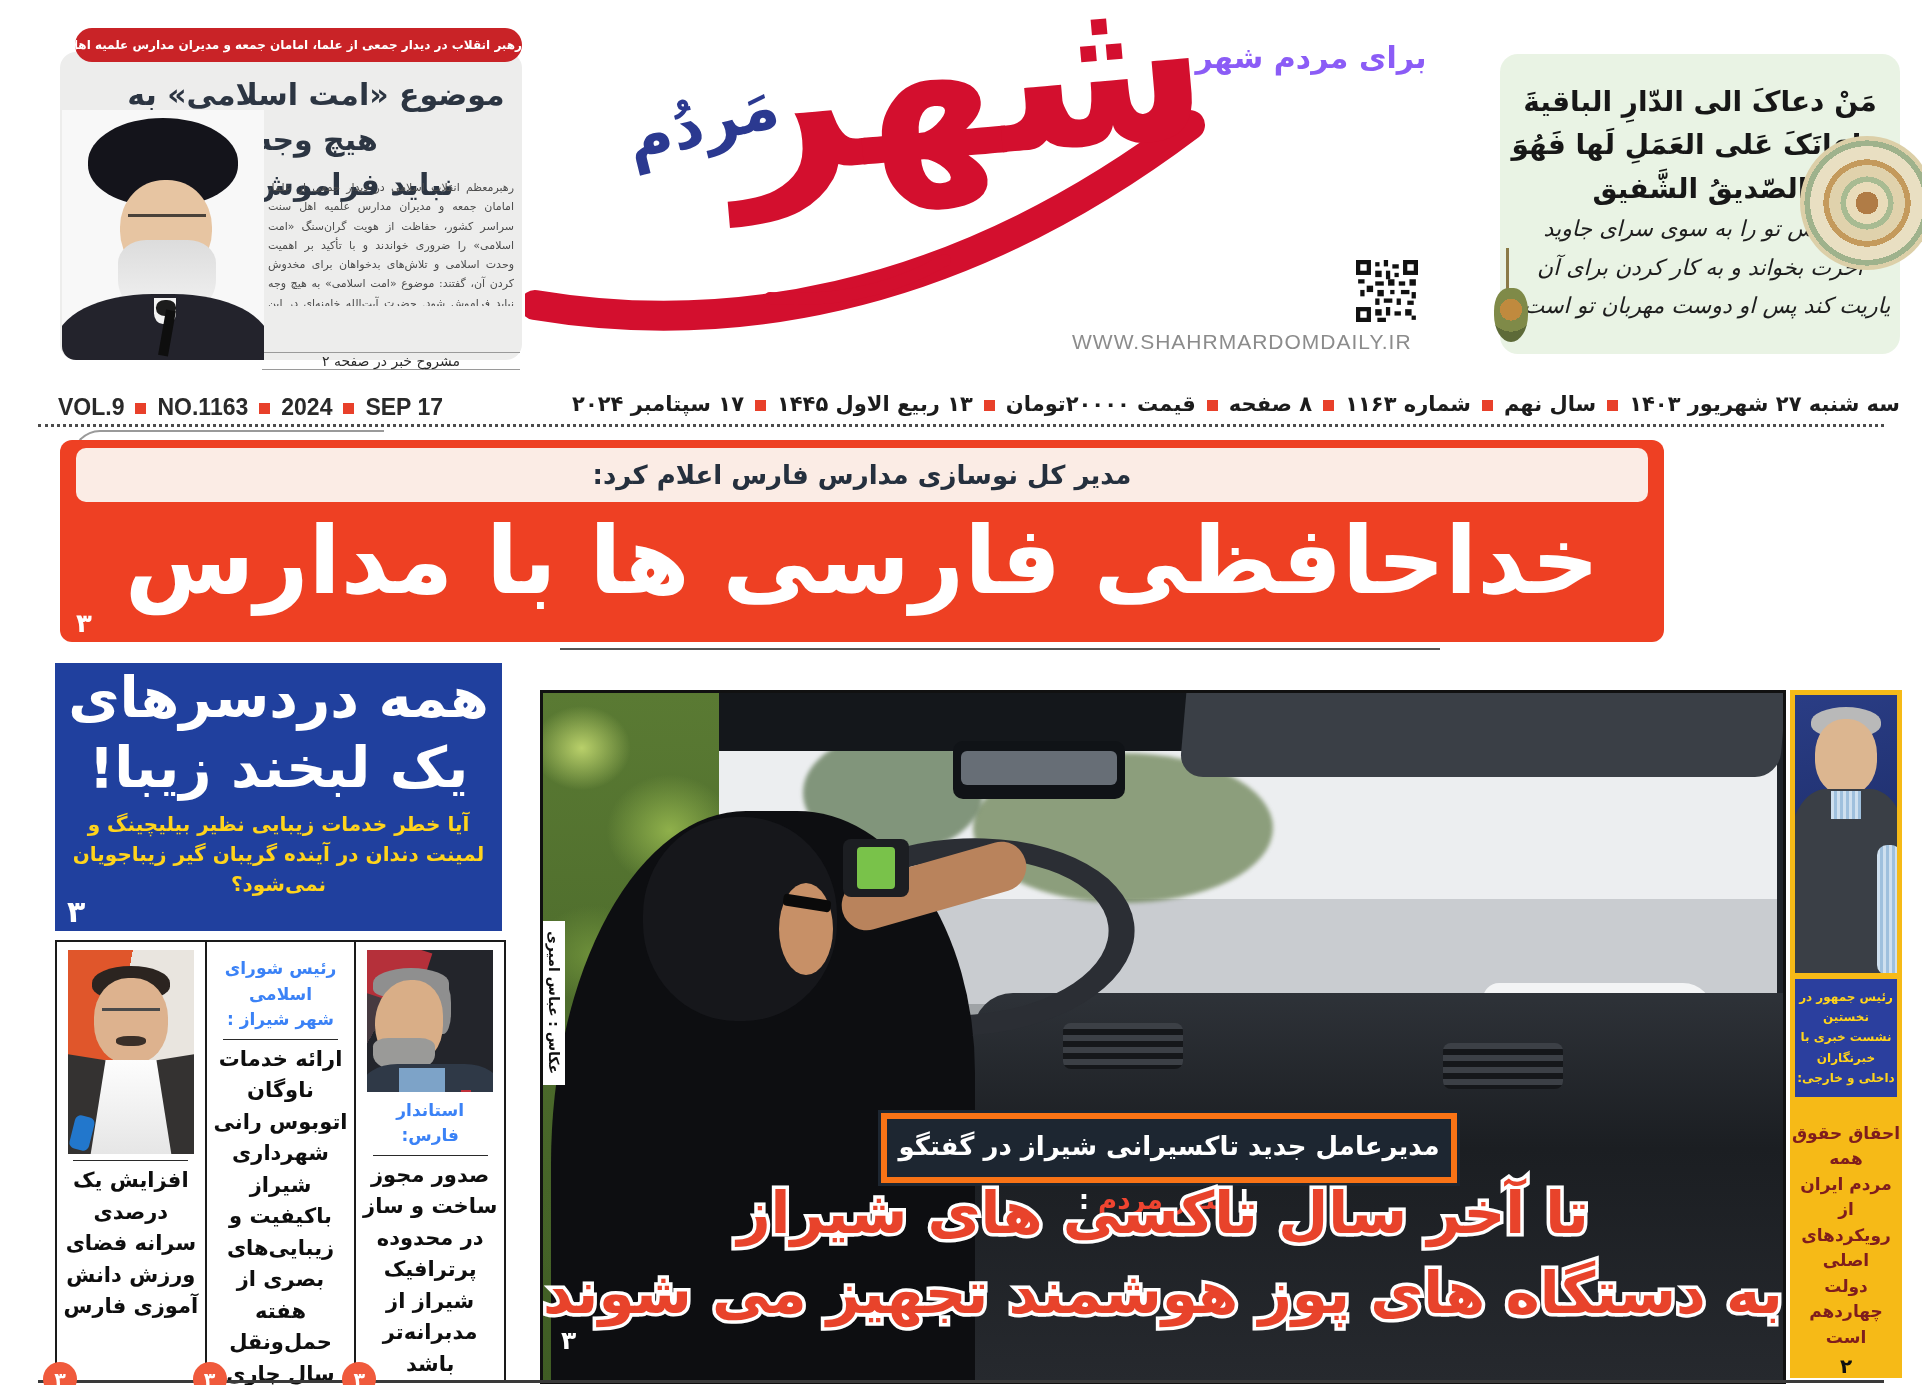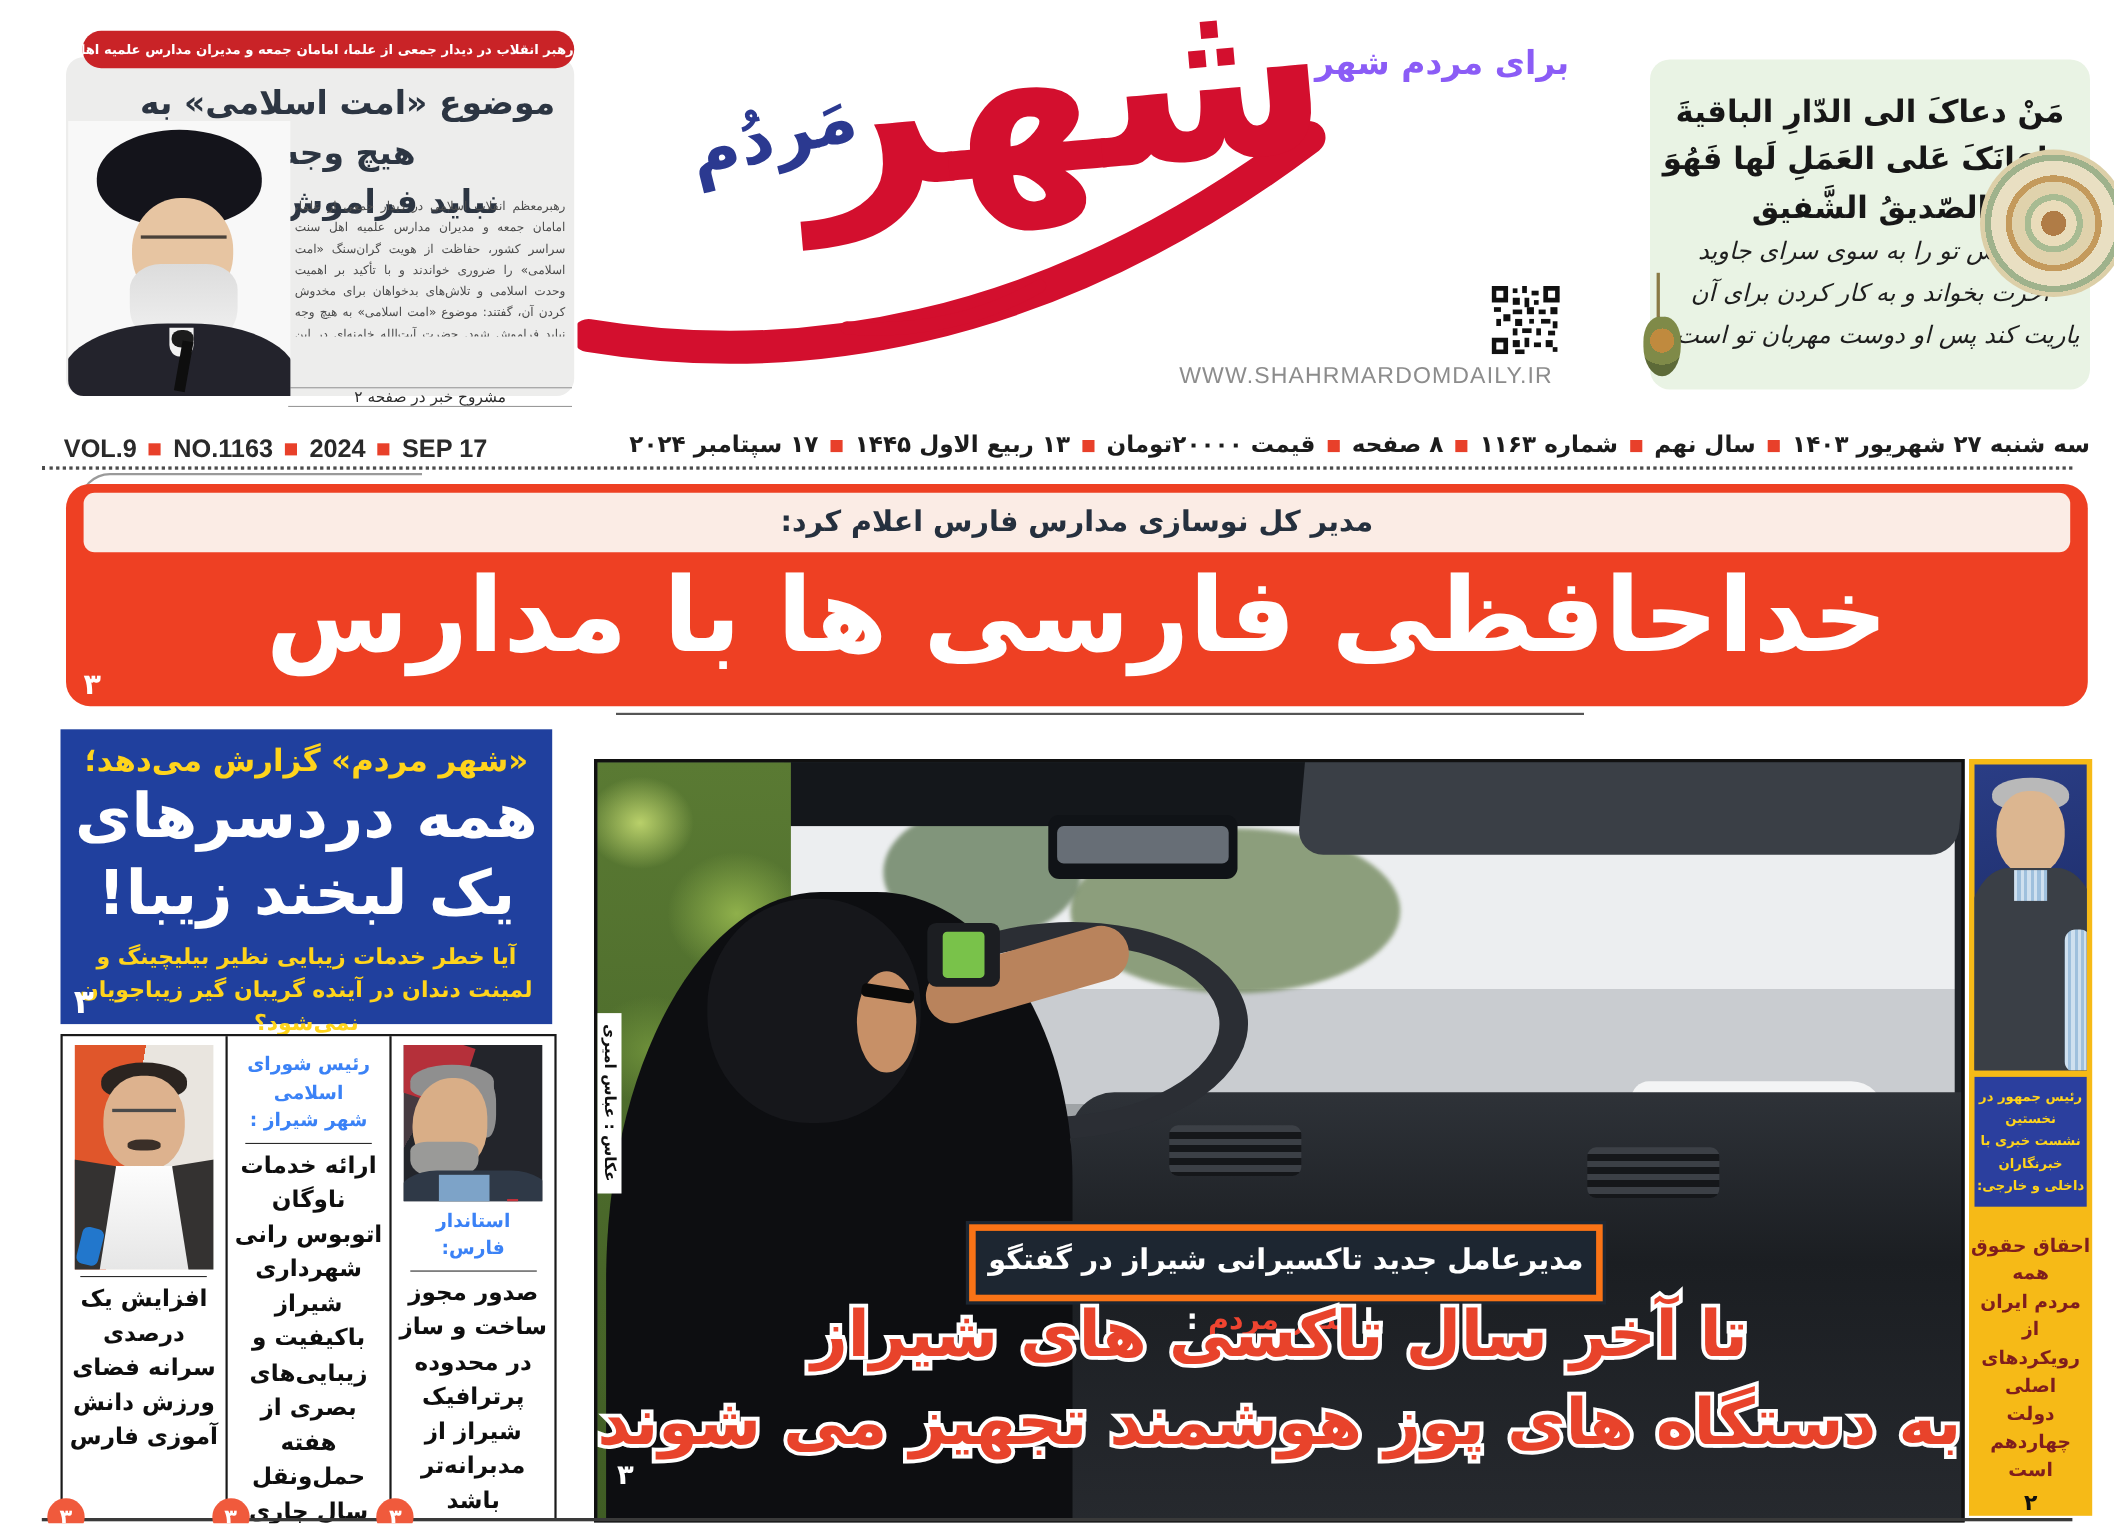--- a/index.html
+++ b/index.html
@@ -56,21 +56,21 @@
     background:radial-gradient(circle at 50% 40%,#c08a3e 0 30%,#7f8a48 30% 60%,#5d6a38 60% 100%);}
 
   
   .dl-left{left:58px;top:394px;font-size:23px;font-weight:bold;color:#2a2a2a;display:flex;align-items:center;}
   .dl-right{right:22px;top:392px;font-size:21px;font-weight:bold;color:#1c1c1c;display:flex;align-items:center;direction:rtl;}
   .dl-item+.dl-item:before{content:"";display:inline-block;width:11px;height:11px;background:#e8402a;margin:0 11px;vertical-align:middle;}
   .dotted{left:38px;top:424px;width:1846px;border-top:3px dotted #4c4c4c;}
 
   
   .lead-arc{left:72px;top:430px;width:310px;height:26px;border-top:2px solid #9a9a9a;border-left:2px solid #9a9a9a;border-top-left-radius:28px;}
-  .lead{left:60px;top:440px;width:1838px;height:202px;background:#ee4023;border-radius:22px;}
+  .lead{left:60px;top:440px;width:1604px;height:202px;background:#ee4023;border-radius:12px;}
   .lead-kicker{position:absolute;left:16px;right:16px;top:8px;height:54px;background:#fbece5;border-radius:10px;
                text-align:center;line-height:54px;font-size:26px;font-weight:bold;color:#25303e;}
   .lead-headline{position:absolute;left:0;right:0;top:58px;text-align:center;font-size:94px;font-weight:bold;color:#fff;line-height:1.35;}
   .lead-ref{position:absolute;left:16px;bottom:4px;color:#fff;font-size:26px;font-weight:bold;}
   .underband{left:560px;top:648px;width:880px;border-top:2px solid #555;}
 
   
   .smile{left:55px;top:663px;width:447px;height:268px;background:#20409e;}
   .smile-kicker{margin-top:12px;text-align:center;font-size:28px;font-weight:bold;color:#ffd41c;}
   .smile-headline{text-align:center;font-size:56px;font-weight:bold;color:#fff;line-height:1.25;}
@@ -274,21 +274,20 @@
 
   <div class="abs lead-arc"></div>
   <div class="abs lead">
     <div class="lead-kicker rtl">مدیر کل نوسازی مدارس فارس اعلام کرد:</div>
     <div class="lead-headline rtl">خداحافظی فارسی ها با مدارس کانکسی</div>
     <div class="lead-ref">۳</div>
   </div>
   <div class="abs underband"></div>
 
   <div class="abs smile">
-    <div class="smile-kicker rtl">«شهر مردم» گزارش می‌دهد؛</div>
     <div class="smile-headline rtl">
       <div>همه دردسرهای</div>
       <div>یک لبخند زیبا!</div>
     </div>
     <div class="smile-sub rtl">آیا خطر خدمات زیبایی نظیر بیلیچینگ و لمینت دندان در آینده گریبان گیر زیباجویان نمی‌شود؟</div>
     <div class="smile-ref">۳</div>
   </div>
 
   <div class="abs offs">
     <div class="off">

